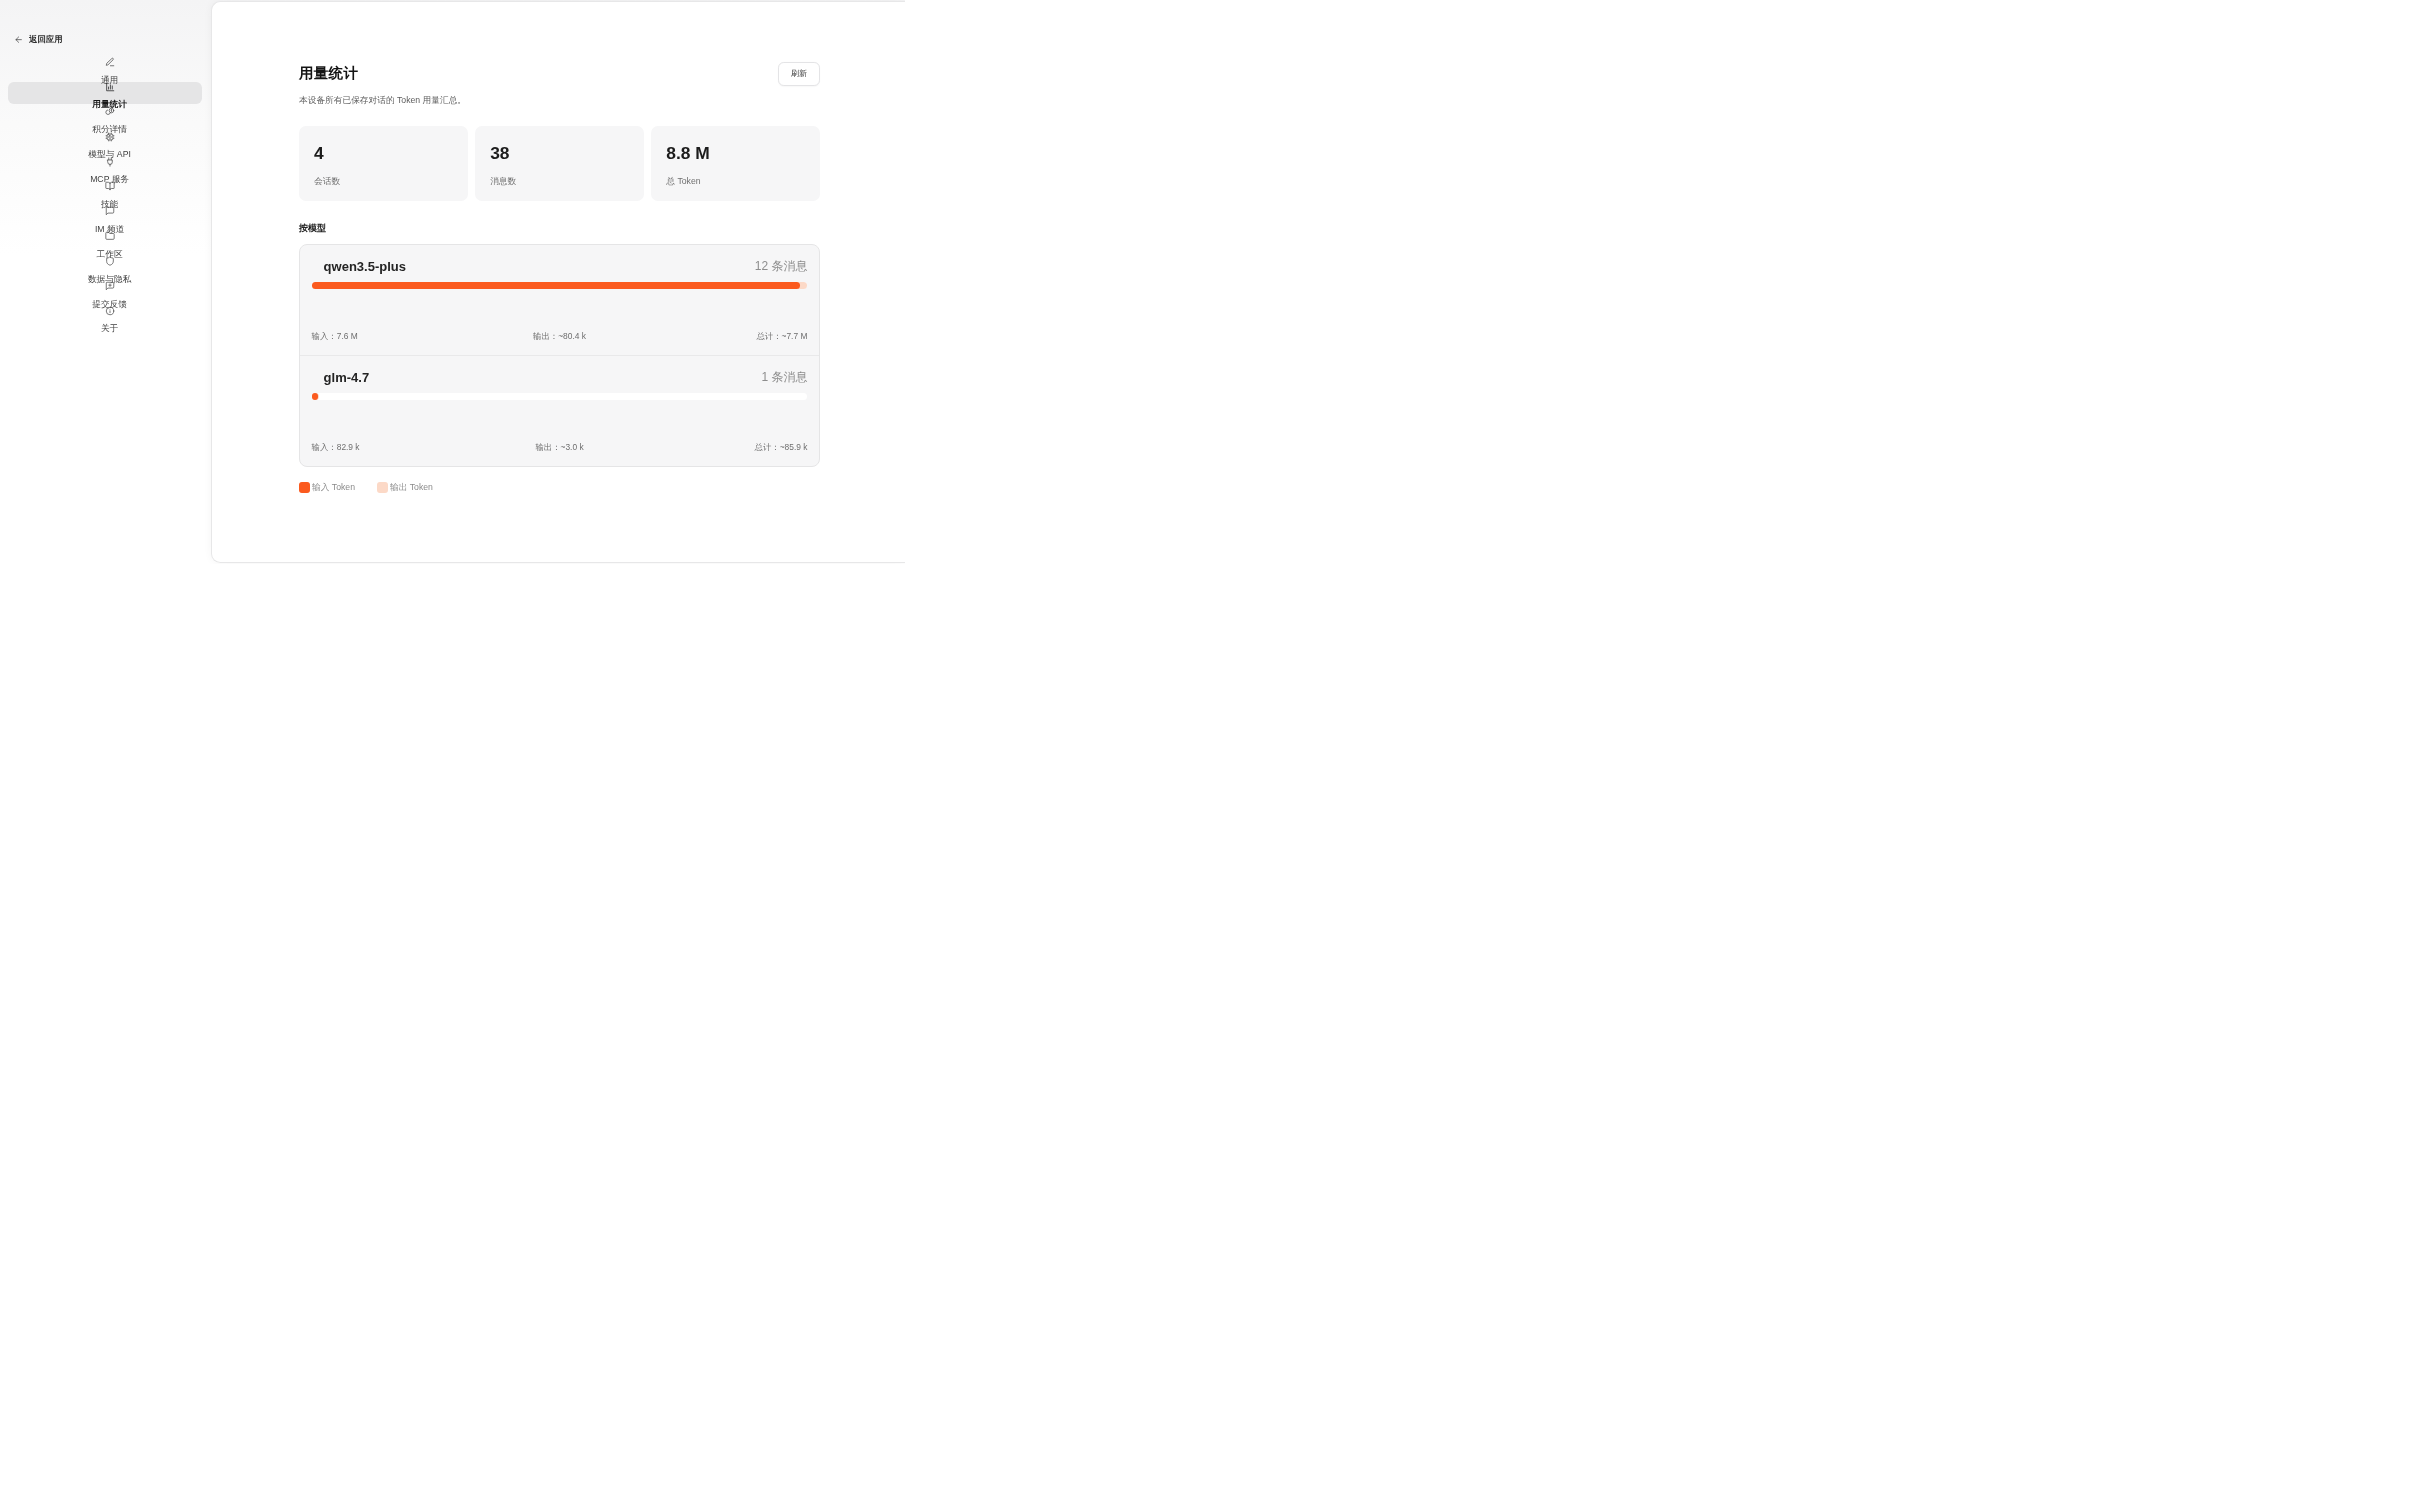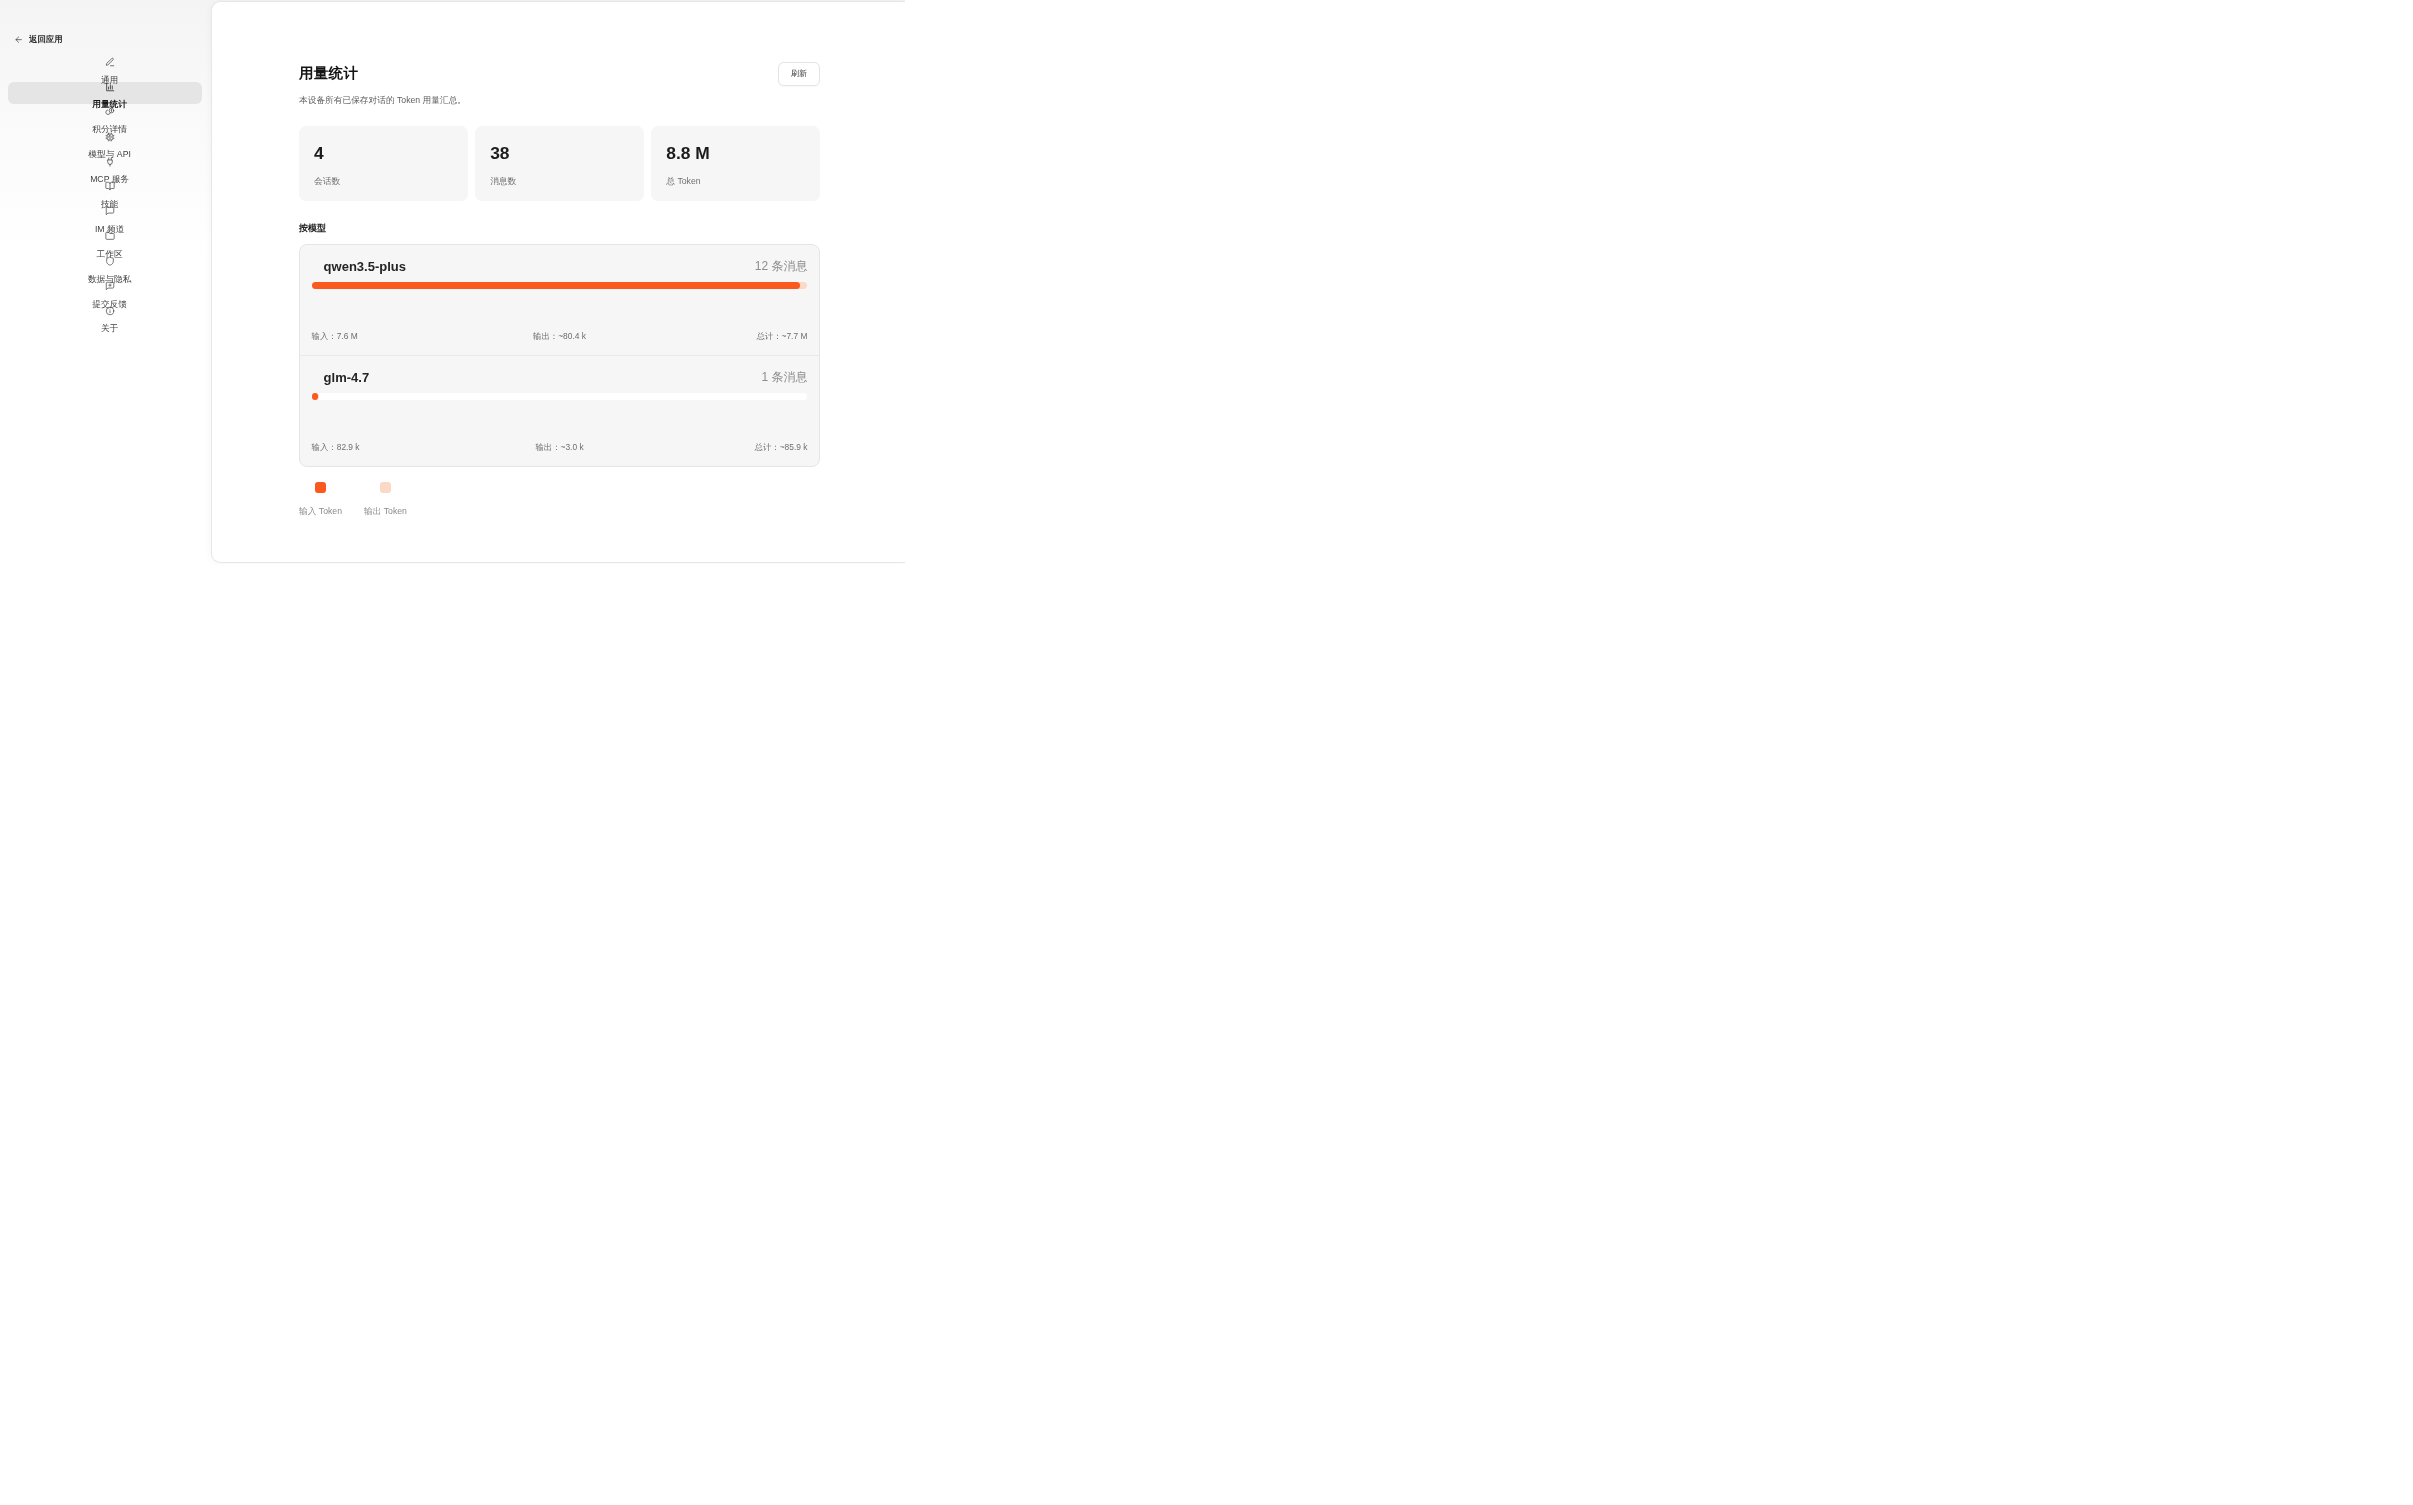--- a/index.html
+++ b/index.html
@@ -74,21 +74,21 @@
   .model-count { font-size:12px; color:#8d8d8d; }
   .model-bar { position:relative; margin-top:7.5px; height:6.4px; border-radius:579px; background:#ffffff; }
   .bar-output { position:absolute; left:0; top:0; height:100%; border-radius:579px; }
   .bar-input  { position:absolute; left:0; top:0; height:100%; border-radius:579px; }
   .model-stats { margin-top:10px; display:flex; font-size:8.4px; color:#6e6e6e; }
   .model-stats span { flex:1;margin-top:32px; }
   .stat-mid { text-align:center; }
   .stat-right { text-align:right; }
 
   .legend { margin-top:14.5px; display:flex; align-items:center; gap:22px; }
-  .legend-item { display:flex; align-items:center; gap:13px;flex-direction:column; }
+  .legend-item { display:flex; align-items:center; gap:2px; }
   .legend-swatch { width:11px; height:11px; border-radius:2.9px; }
   .legend-label { font-size:8.7px; color:#8a8a8a; }
 </style>
 </head>
 <body>
 
 <div class="app">
 
   <aside class="sidebar">
     <div class="back-row">

